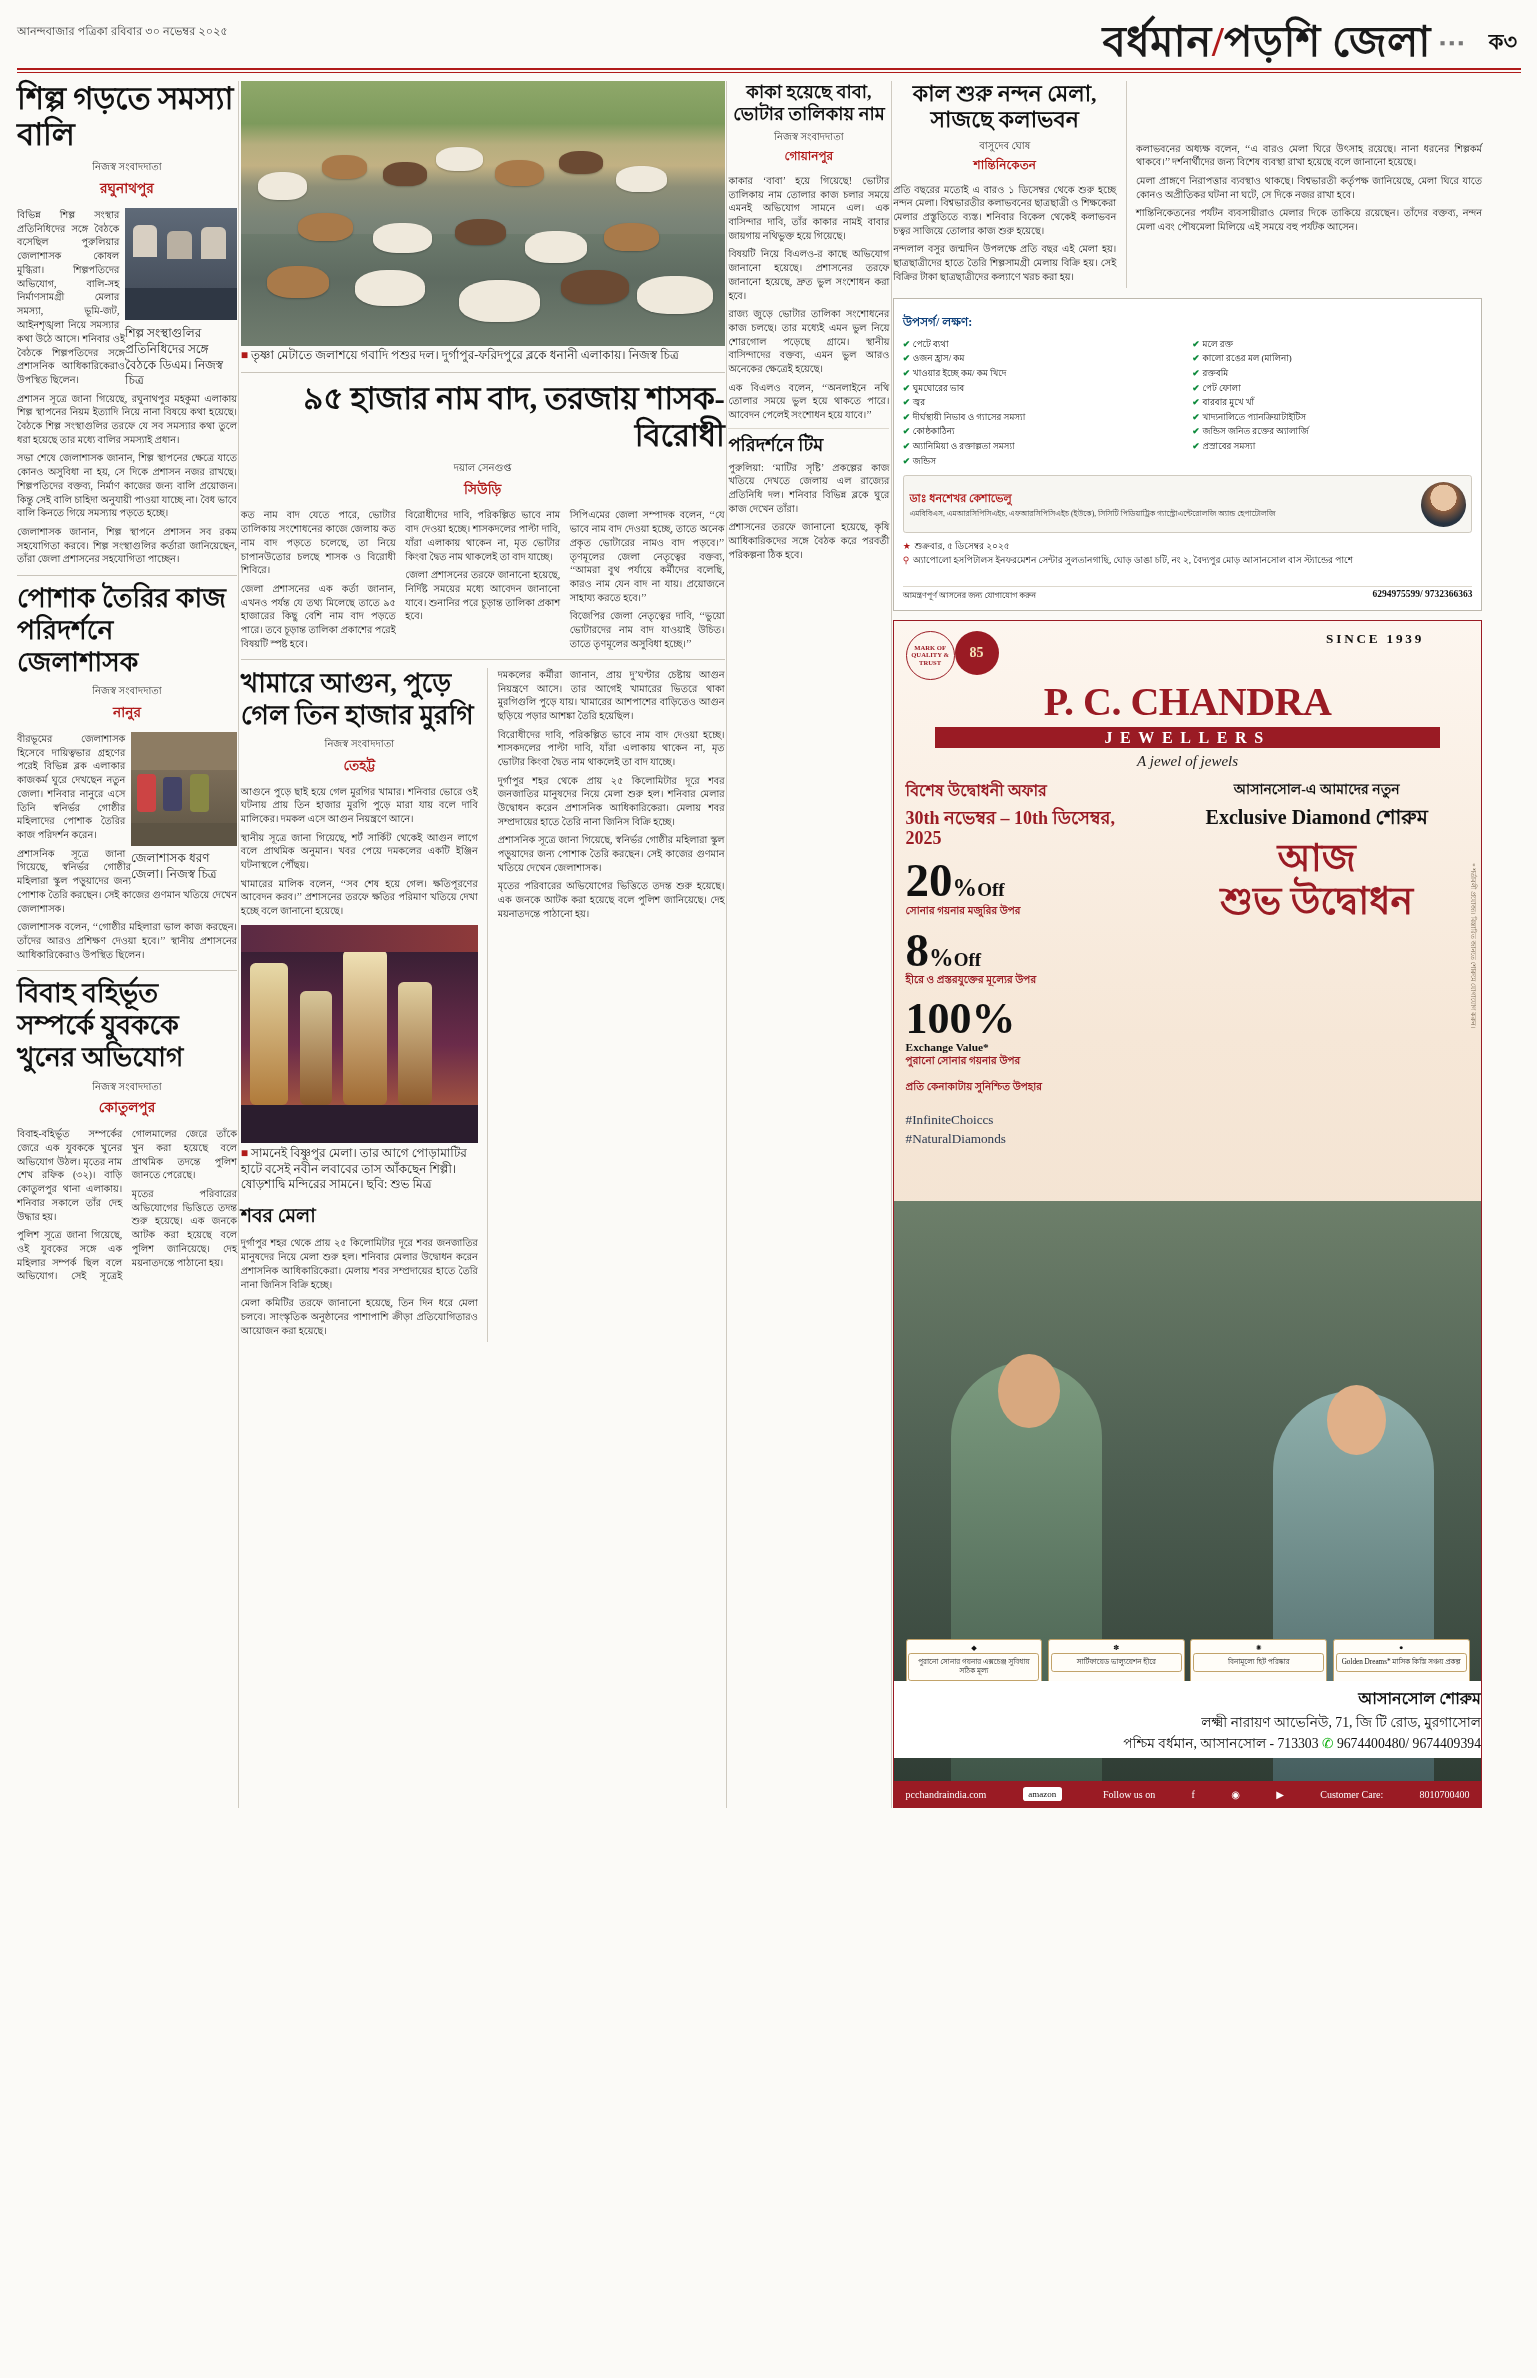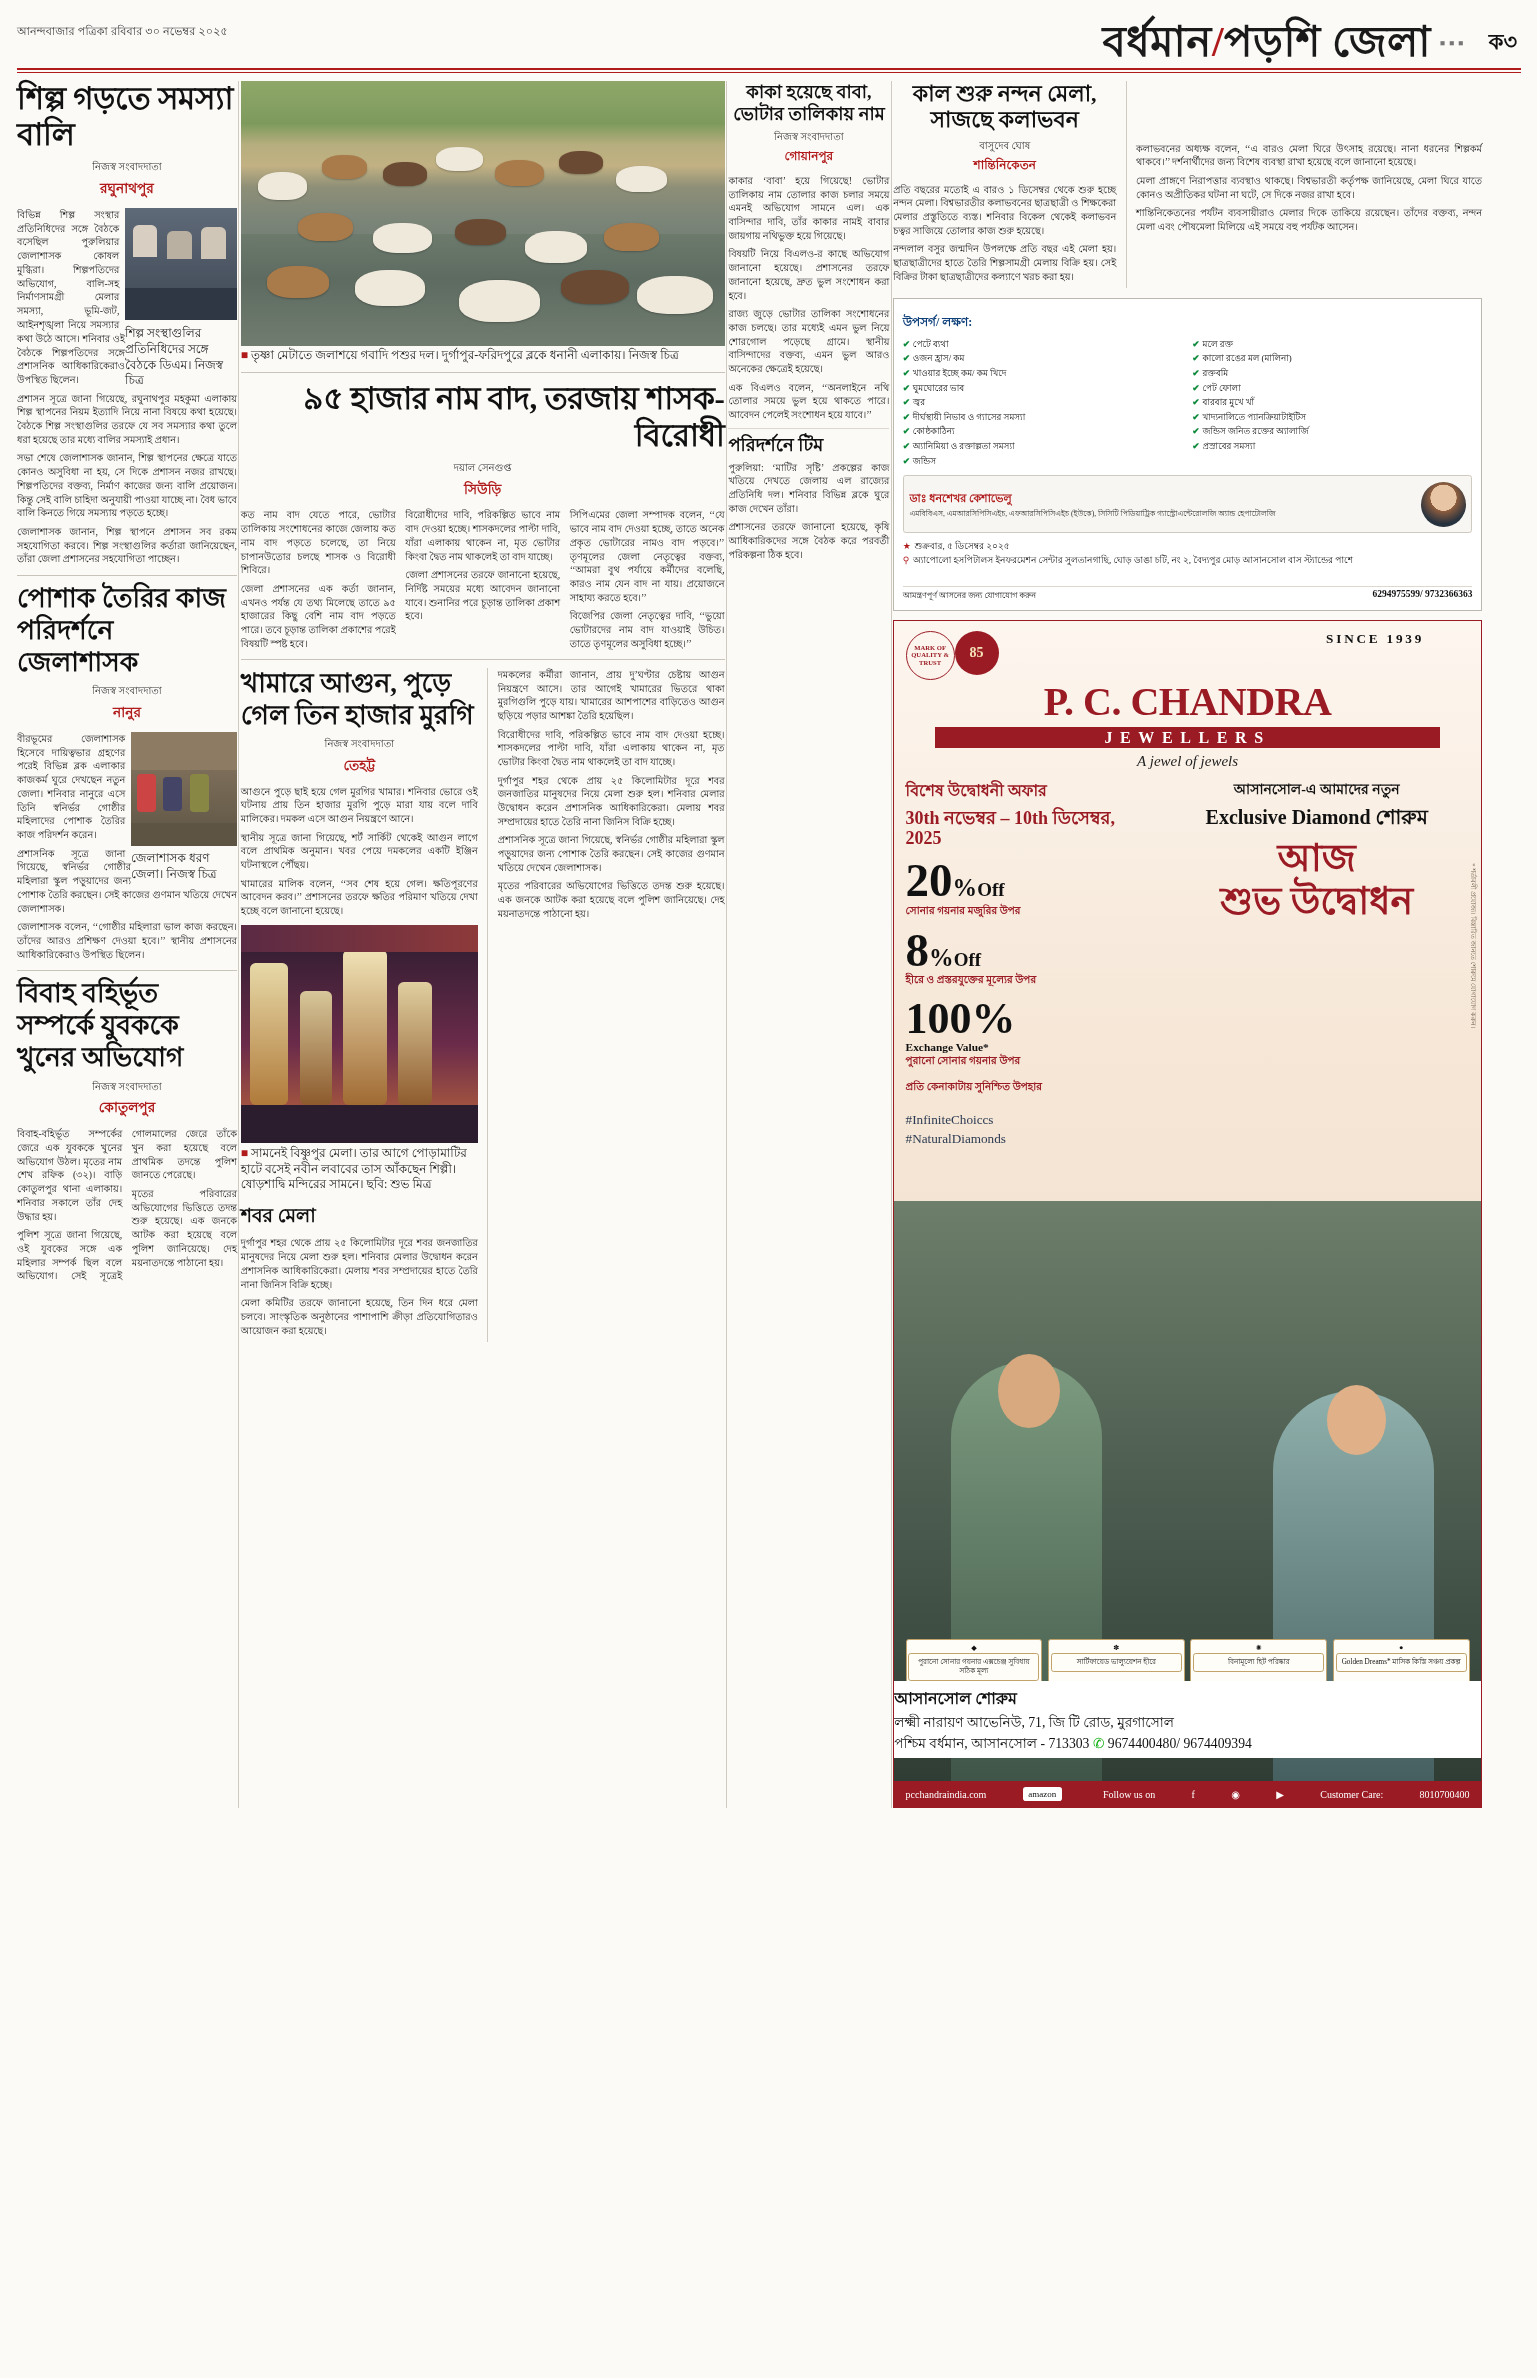--- a/index.html
+++ b/index.html
@@ -195,21 +195,21 @@
   }
   .pcc-icons {
     position:absolute; left:0; right:0; bottom:121px;
     display:flex; gap:5.7px; padding:0 11.4px;
   }
   .pcc-icons div {
     flex:1; border:0.9px solid #c2a36a; border-radius:2.8px; background:#fffdf8;
     font-size:7.2px; text-align:center; padding:3.8px 1.9px; line-height:1.3;
   }
   .pcc-store {
-    position:absolute; left:0; right:0; bottom:49px; text-align:left;
+    position:absolute; left:0; right:0; bottom:49px; text-align:right;
     background:#fff; padding:5.7px 0 3.8px;
   }
   .pcc-store .s1 { font-size:16px; font-weight:bold; }
   .pcc-store .s2 { font-size:13.7px; line-height:1.5; }
   .pcc-bar {
     position:absolute; left:0; right:0; bottom:0; height:26px;
     background:#9a1b24; color:#fff; display:flex; align-items:center;
     justify-content:space-between; padding:0 11.4px; font-size:10px;
   }
   .pcc-bar .chip { background:#fff; color:#111; border-radius:2.8px; padding:1.9px 5.7px; margin-right:4.7px; font-size:9px;}

